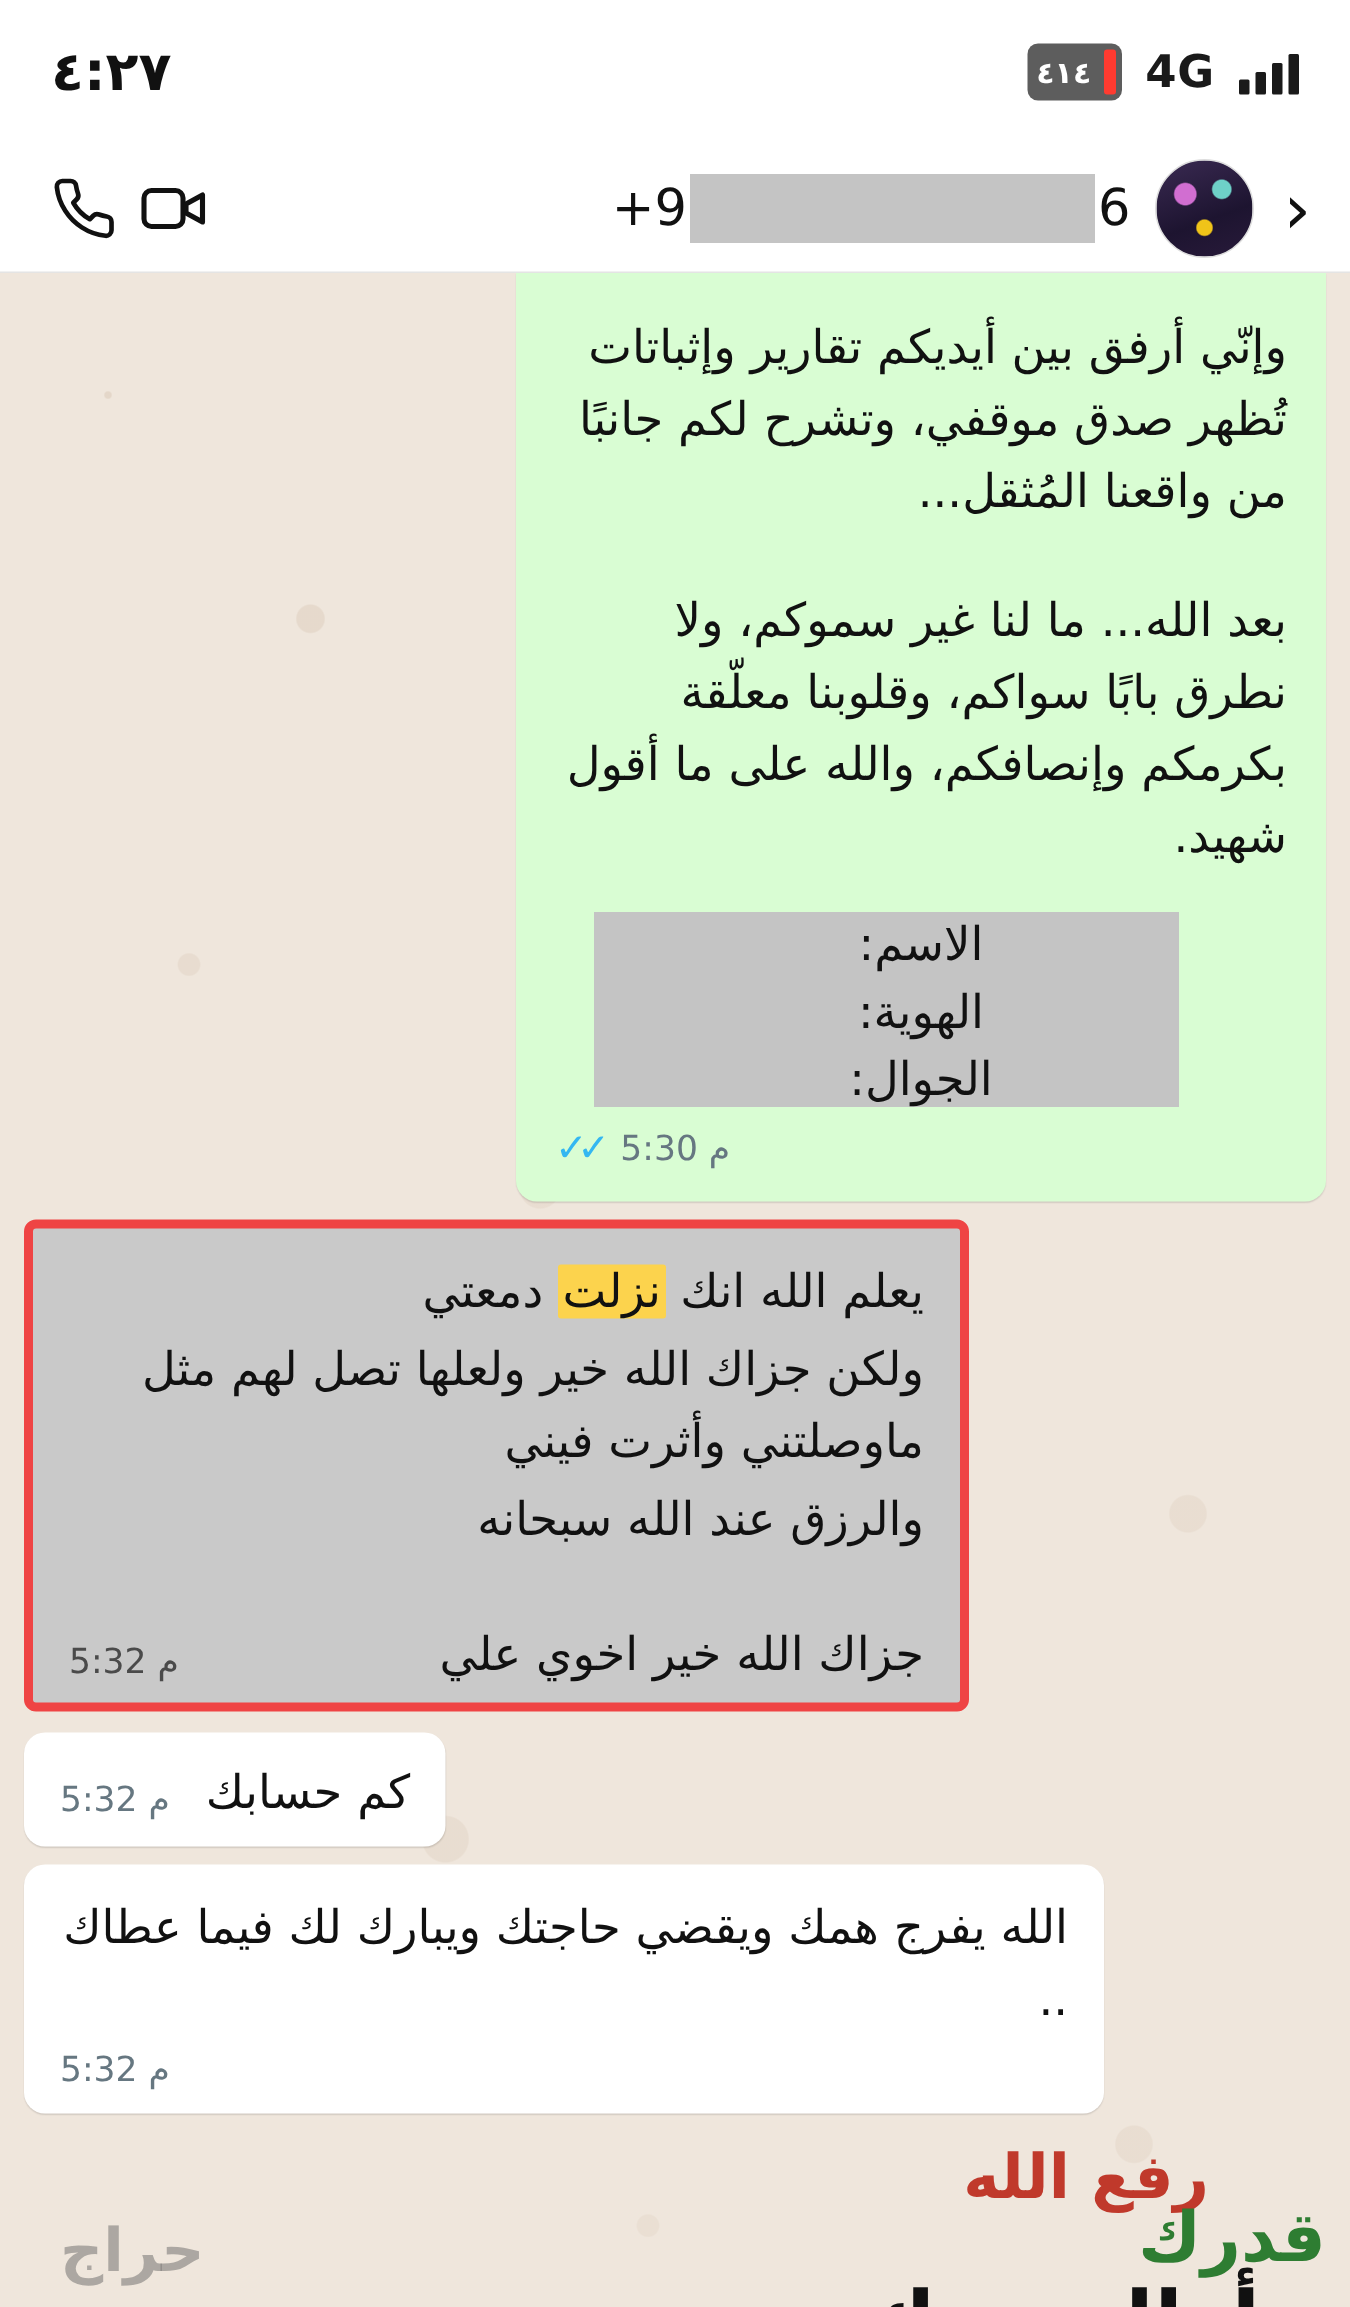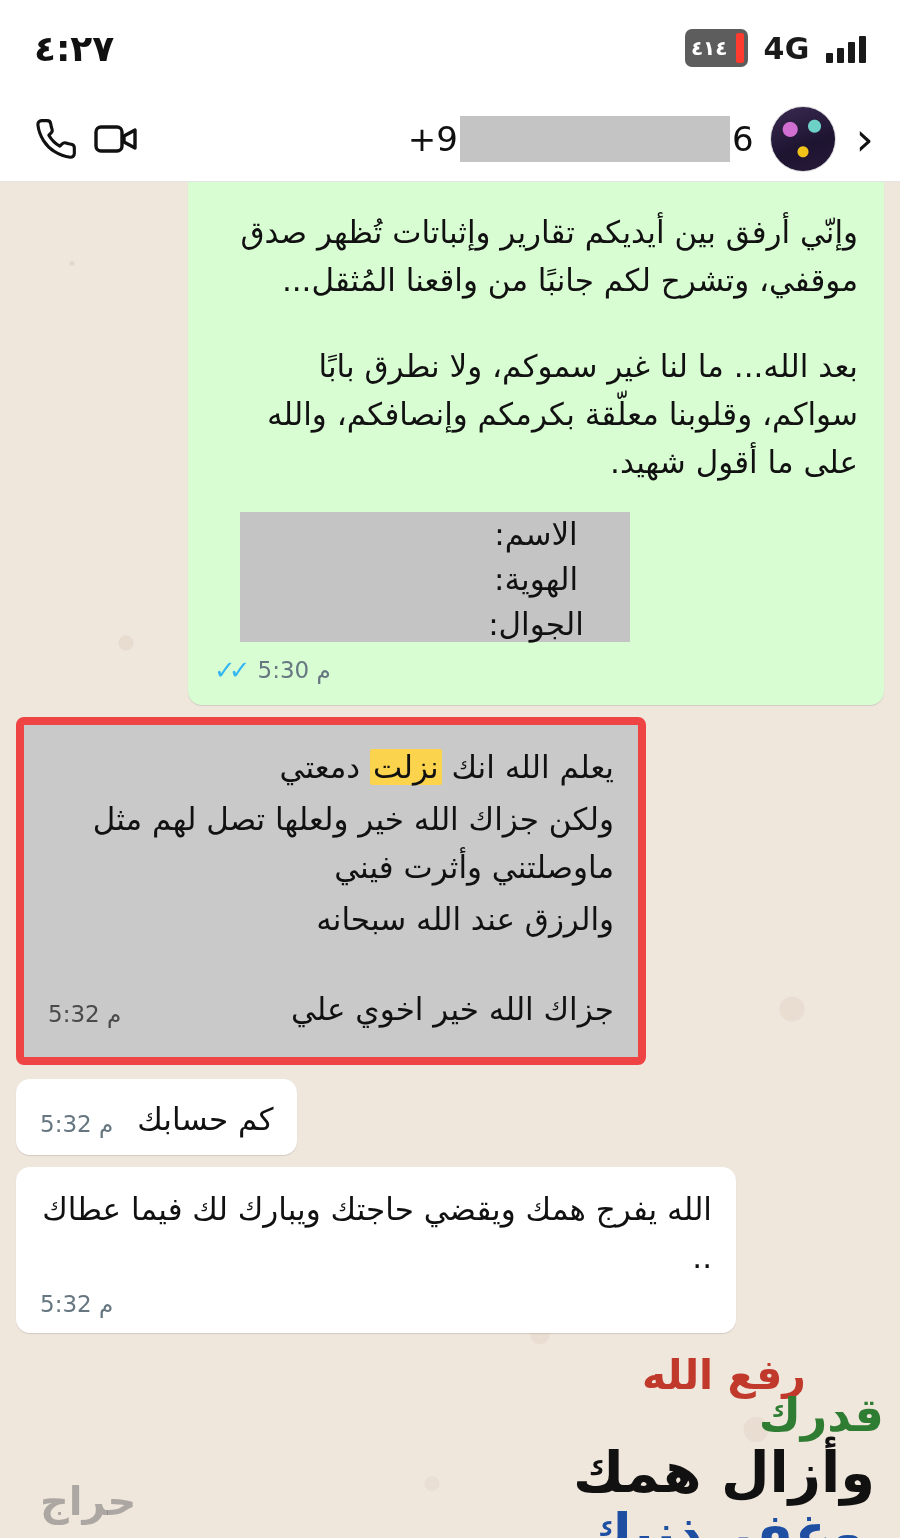--- a/index.html
+++ b/index.html
@@ -199,21 +199,21 @@
     color: #667781;
     direction: ltr;
     margin-top: 6px;
   }
   .row.out .meta { justify-content: flex-start; }
   .row.in  .meta { justify-content: flex-start; }
   .ticks { color: #34b7f1; font-size: 26px; letter-spacing: -7px; padding-right: 6px; }
 
   
   .bubble-first {
-    width: 696px;
+    width: 540px;
     margin-top: 0;
     padding-top: 26px;
     border-radius: 0 0 14px 14px;
   }
   .redact-block {
     background: #c4c4c4;
     height: 130px;
     width: 390px;
     position: absolute;
     left: 26px;
@@ -228,24 +228,24 @@
     position: relative;
     z-index: 2;
     text-align: center;
     line-height: 1.45;
   }
 
   
   .row.highlight { padding: 0 16px; margin-bottom: 14px; }
   .bubble.selected {
     background: #c9c9c9;
-    border: 8px solid #ef4444;
+    border: 6px solid #ef4444;
     border-radius: 8px;
     width: 630px;
-    padding: 18px 24px 24px 24px;
+    padding: 18px 24px 8px 24px;
     box-shadow: none;
   }
   .bubble.selected .meta { color: #4a4a4a; }
   .mark { background: #fcd34d; padding: 0 3px; border-radius: 2px; }
   .selected-body { text-align: right; }
   .selected-tail { margin-top: 42px; }
   .selected-meta {
     display: flex;
     align-items: flex-end;
     justify-content: space-between;

